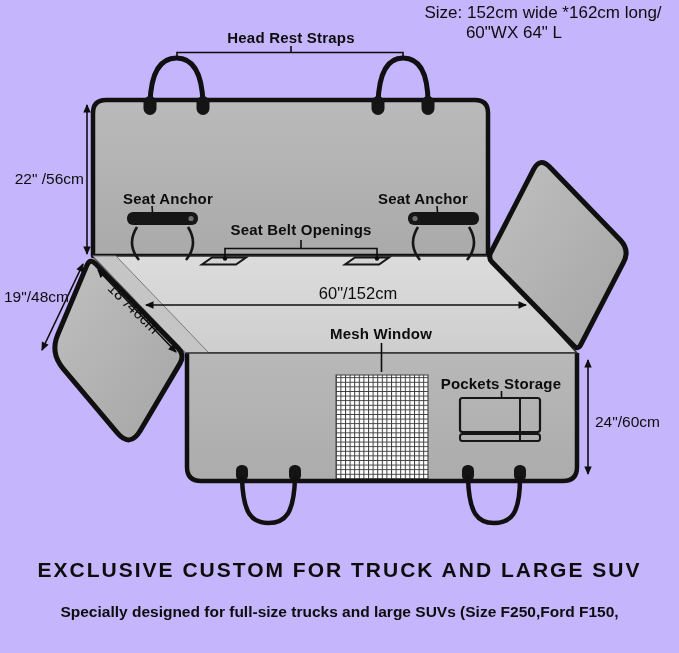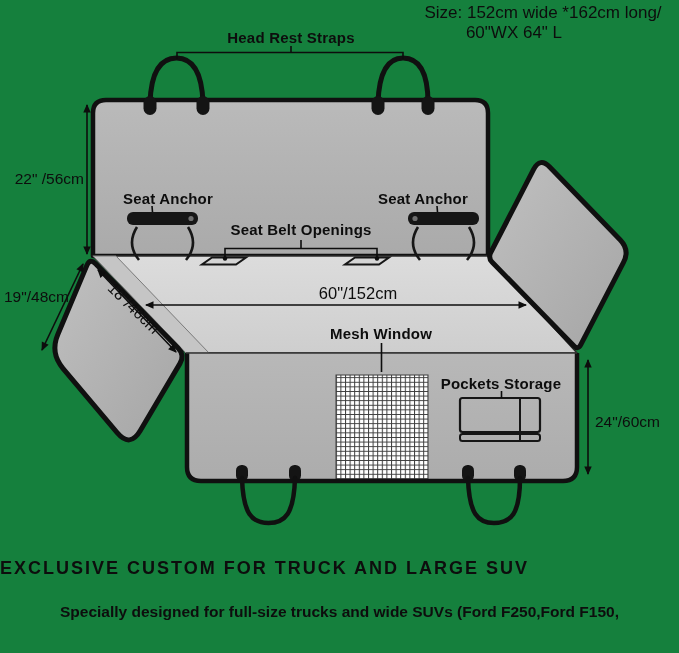--- a/index.html
+++ b/index.html
@@ -1,31 +1,32 @@
 <!DOCTYPE html>
 <html><head>
 <meta charset="utf-8">
 <style>
   html,body{margin:0;padding:0;background:#ffffff;}
   .canvas{
     position:relative;
     width:679px;height:653px;
-    background:#15803d;
+    background:#c4b5fd;
     font-family:"Liberation Sans",sans-serif;
     color:#0d0d0d;
     overflow:hidden;
   }
   svg{display:block;}
   svg text{fill:#0d0d0d;}
   .lbl{font-size:15px;font-weight:bold;letter-spacing:.2px;}
   .dim{font-size:15.5px;font-weight:400;}
   .size-text{font-size:17px;font-weight:400;}
   .footer-headline{
     position:absolute;top:558px;left:0;width:100%;
-    font-size:18px;font-weight:bold;letter-spacing:2px;
+    text-align:center;
+    font-size:21px;font-weight:bold;letter-spacing:2px;
     white-space:nowrap;
   }
   .footer-desc{
     position:absolute;top:597px;left:0;width:100%;
     text-align:center;
     font-size:15.5px;font-weight:bold;line-height:30px;
     white-space:nowrap;
   }
 </style>
 </head>
@@ -141,16 +142,16 @@
 
     <text class="dim" x="84" y="184" text-anchor="end">22" /56cm</text>
     <text class="dim" x="4" y="302" text-anchor="start">19"/48cm</text>
     <text class="dim" x="130" y="312" text-anchor="middle" transform="rotate(44.5 130 312)">18"/46cm</text>
     <text class="dim" x="358" y="299" text-anchor="middle" style="font-size:16.5px">60"/152cm</text>
     <text class="dim" x="595" y="427" text-anchor="start">24"/60cm</text>
   </svg>
 
   <div class="footer-headline">EXCLUSIVE CUSTOM FOR TRUCK AND LARGE SUV</div>
   <div class="footer-desc">
-    <span>Specially designed for full-size trucks and wide SUVs (Ford F250,Ford F150,</span><br>
+    <span>Specially designed for full-size trucks and large SUVs (Size F250,Ford F150,</span><br>
   </div>
 
 </div>
 
 </body></html>

